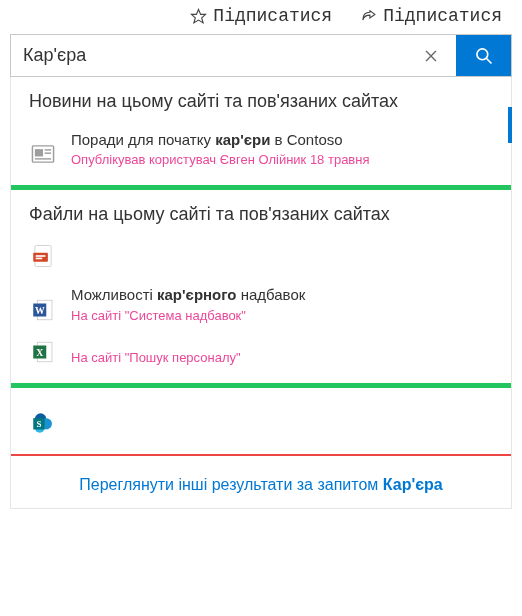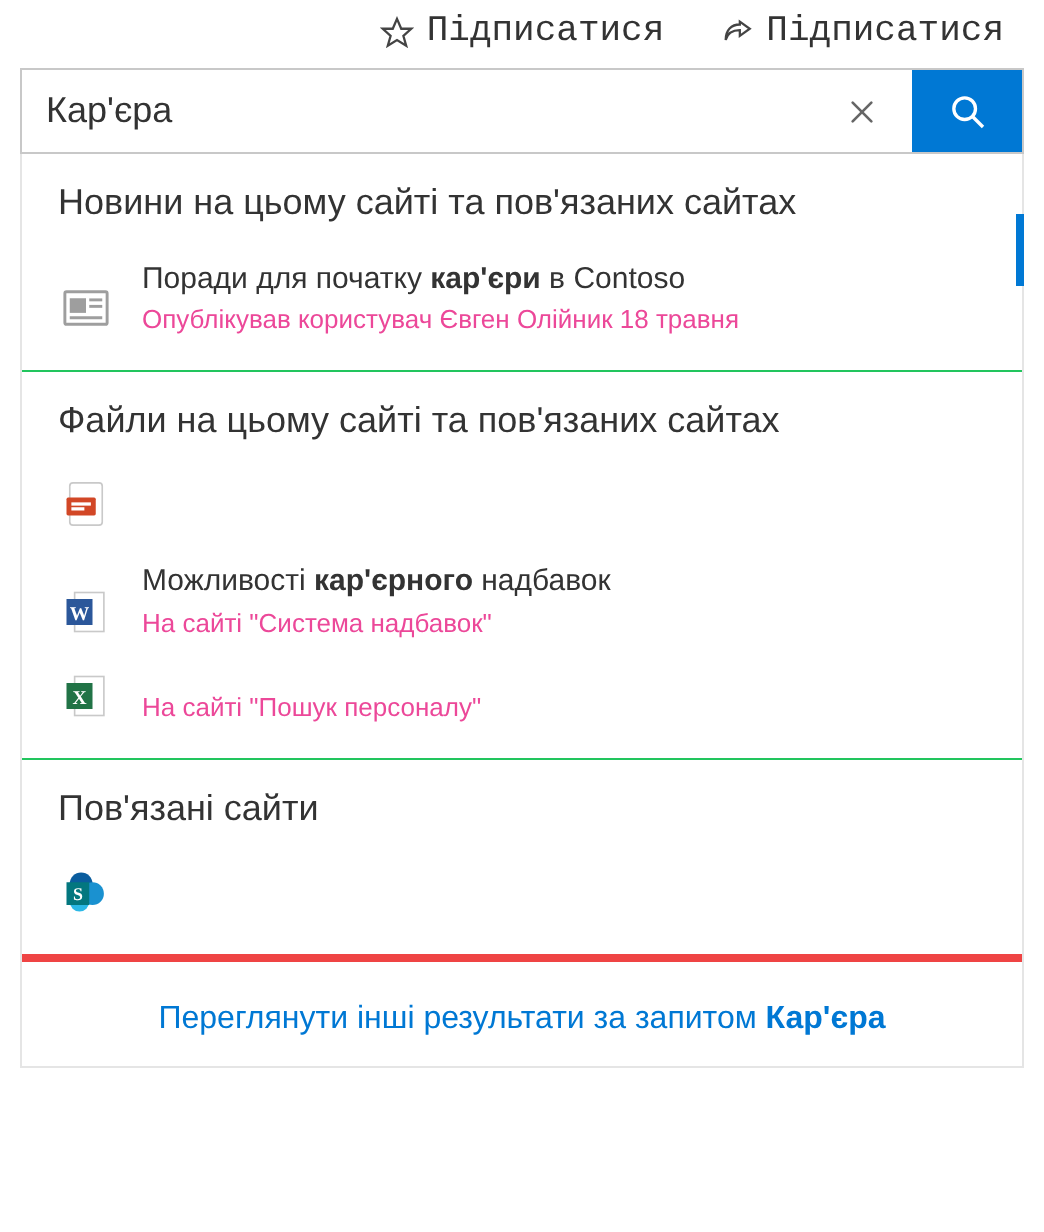--- a/index.html
+++ b/index.html
@@ -59,21 +59,21 @@
   }
   .searchbar .clear svg { width: 16px; height: 16px; stroke: #666; }
   .searchbar .submit svg { width: 20px; height: 20px; }
   .panel {
     margin: 0 10px;
     border-left: 1px solid #e5e5e5;
     border-right: 1px solid #e5e5e5;
     border-bottom: 1px solid #e5e5e5;
     background: #fff;
   }
-  .section { border-top: 1px solid #22c55e; padding: 14px 18px 10px; position: relative; }
+  .section { border-top: 5px solid #22c55e; padding: 14px 18px 10px; position: relative; }
   .section:first-child { border-top: none; }
   .section-title { font-size: 18px; font-weight: 400; color: #333; margin-bottom: 10px; }
   .row {
     display: flex;
     gap: 14px;
     padding: 8px 0;
     align-items: flex-end;
     cursor: pointer;
   }
   .row .icon { width: 28px; flex: 0 0 28px; display:flex; justify-content:center; }
@@ -89,21 +89,21 @@
     width: 4px;
     height: 36px;
     background: #0078d4;
   }
   .footer-link {
     text-align: center;
     padding: 20px 10px 14px;
     color: #0078d4;
     font-size: 16px;
     cursor: pointer;
-    border-top: 4px solid #ef4444;
+    border-top: 2px solid #ef4444;
   }
   .footer-link b { color: #0078d4; }
 </style>
 </head>
 <body>
 
 <div class="topbar">
   <div class="action">
     <svg viewBox="0 0 24 24" fill="none" stroke="#444" stroke-width="1.6">
       <polygon points="12,2 15,9 22,9 16.5,14 18.5,21 12,17 5.5,21 7.5,14 2,9 9,9"></polygon>
@@ -196,21 +196,20 @@
           <text x="12" y="21" font-size="12" font-weight="700" fill="#fff" text-anchor="middle" font-family="Segoe UI">X</text>
         </svg>
       </div>
       <div class="text">
         <div class="meta">На сайті "Пошук персоналу"</div>
       </div>
     </div>
   </div>
 
   <div class="section">
-    <div class="section-title">Пов'язані сайти</div>
     <div class="row">
       <div class="icon">
         <svg viewBox="0 0 32 32">
           <circle cx="13" cy="11" r="7" fill="#0a5d9e"></circle>
           <circle cx="20" cy="17" r="7" fill="#1a91d0"></circle>
           <circle cx="12" cy="22" r="6" fill="#2bb8e6"></circle>
           <rect x="4" y="10" width="14" height="14" fill="#03777f"></rect>
           <text x="11" y="21" font-size="11" font-weight="700" fill="#fff" text-anchor="middle" font-family="Segoe UI">S</text>
         </svg>
       </div>

